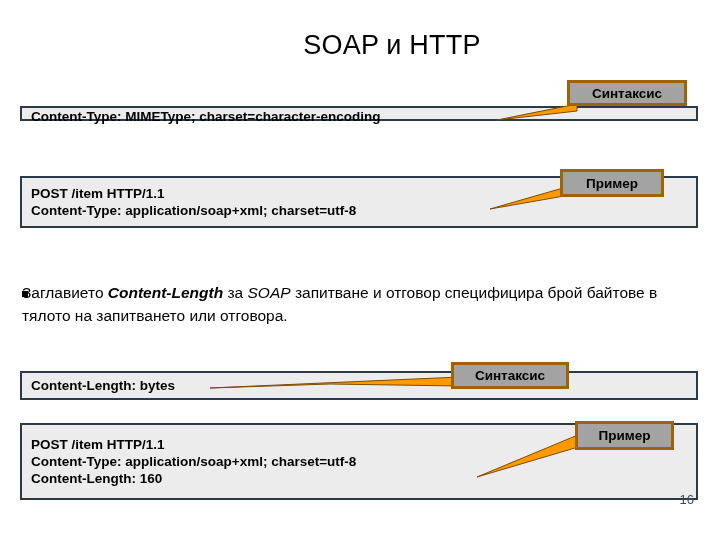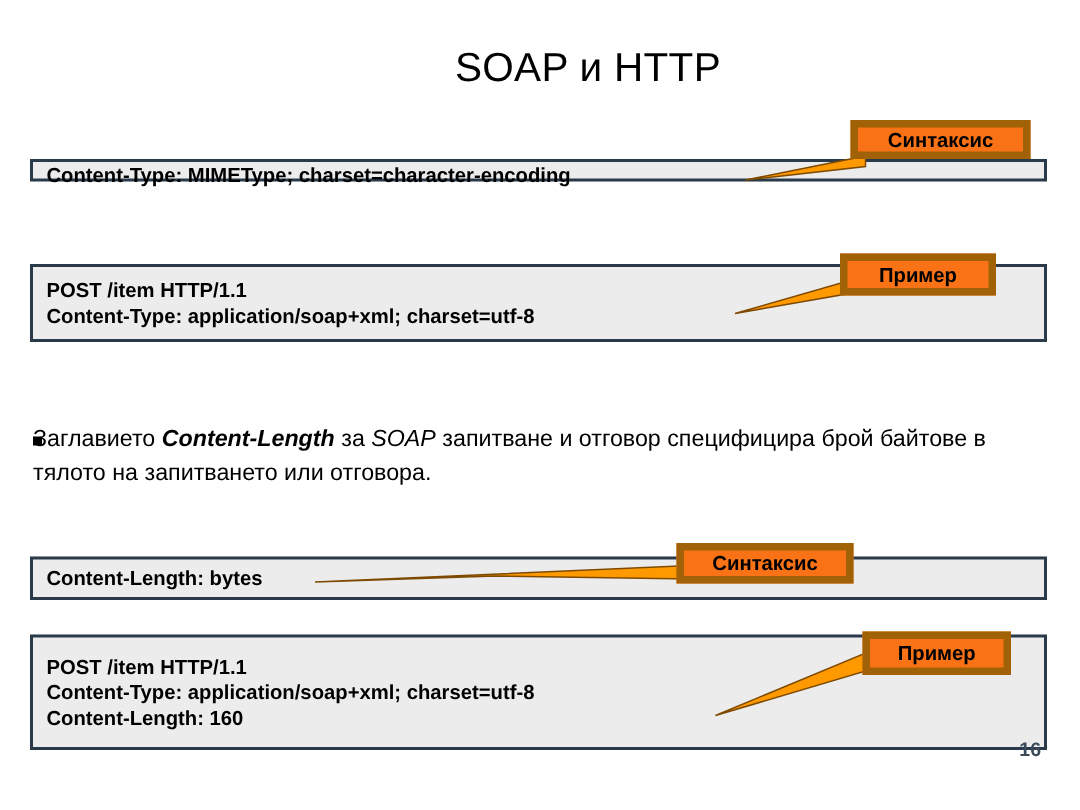--- a/index.html
+++ b/index.html
@@ -54,22 +54,22 @@
                            display: flex; flex-direction: column; justify-content: center; }
   #box-content-length    { left: 20px; top: 371px; width: 678px; height: 29px;
                            display: flex; align-items: center; padding-top: 0; padding-bottom: 0; }
   #box-post-example-2    { left: 20px; top: 423px; width: 678px; height: 77px;
                            display: flex; flex-direction: column; justify-content: center; }
 
   
   .callout {
     position: absolute;
     box-sizing: border-box;
-    background: #f97316;
-    border: 5px solid #a16207;
+    background: #a3a3a3;
+    border: 3px solid #a16207;
     color: #000000;
     font-weight: bold;
     font-size: 13.5px;
     display: flex;
     align-items: center;
     justify-content: center;
     white-space: nowrap;
     z-index: 4;
   }
   .callout-tail {
@@ -121,21 +121,20 @@
   .i    { font-style: italic; }
 
   
   #page-number {
     position: absolute;
     right: 26px;
     top: 492px;
     font-size: 13px;
     color: #3A4A5A;
     z-index: 5;
-    font-weight: bold;
   }
 </style>
 </head>
 <body>
 
 <div id="slide-title">SOAP и HTTP</div>
 
 <div class="code-box" id="box-content-type">
   <div class="code-line">Content-Type: MIMEType; charset=character-encoding</div>
 </div>

